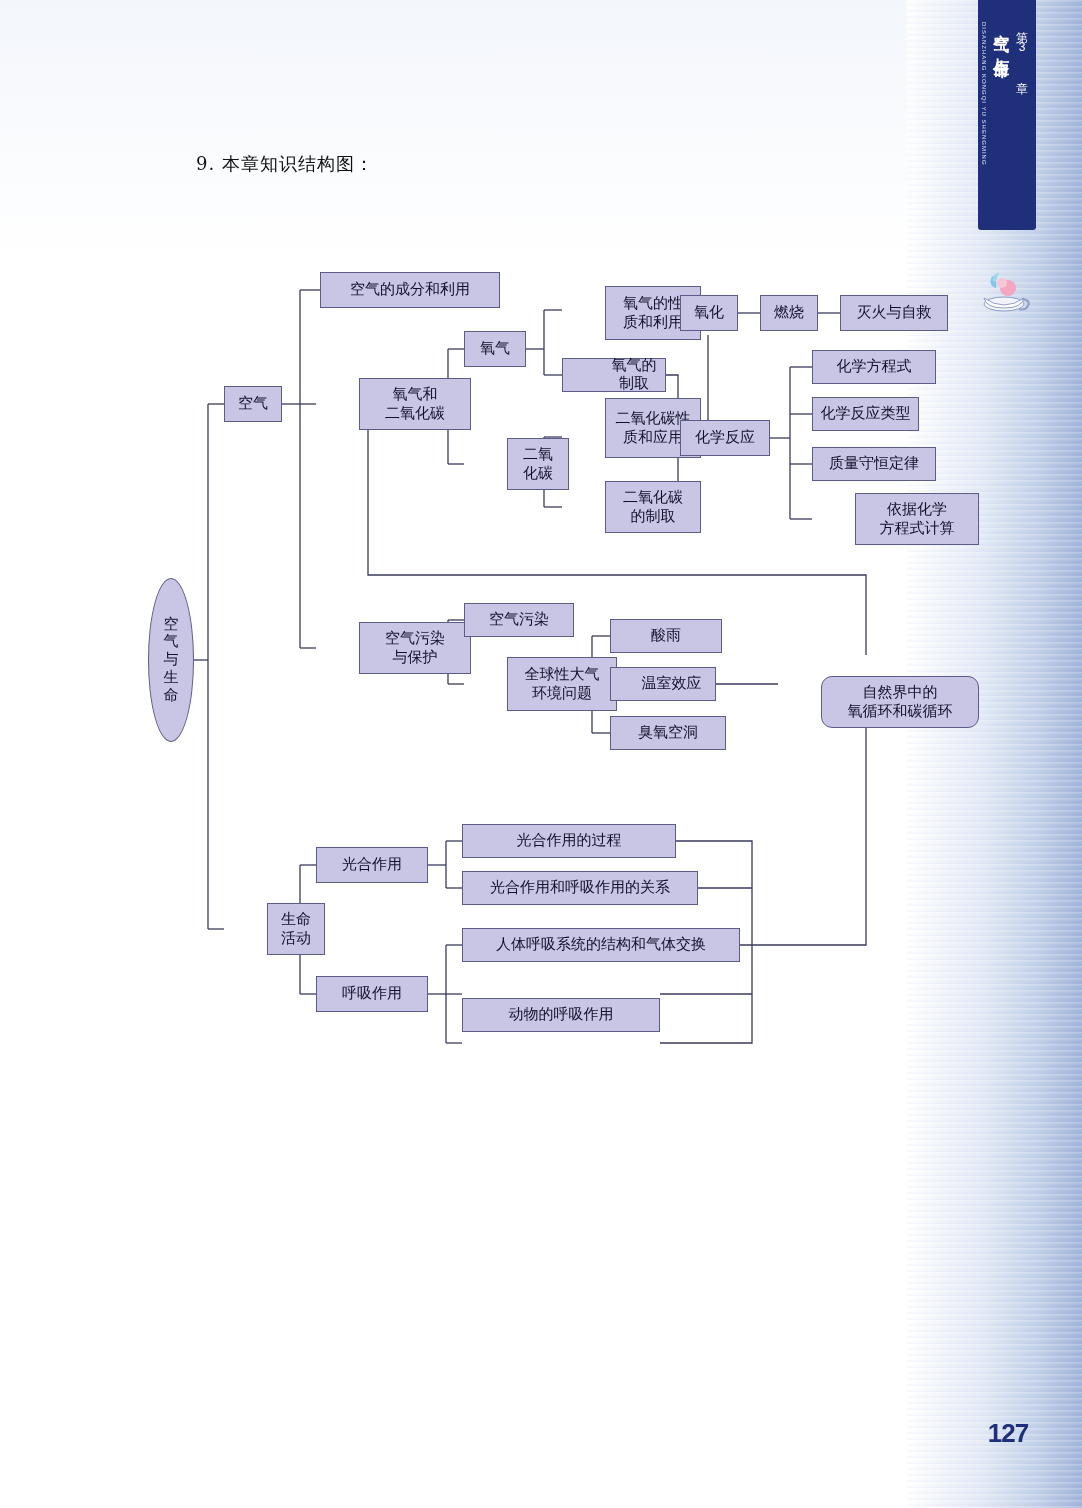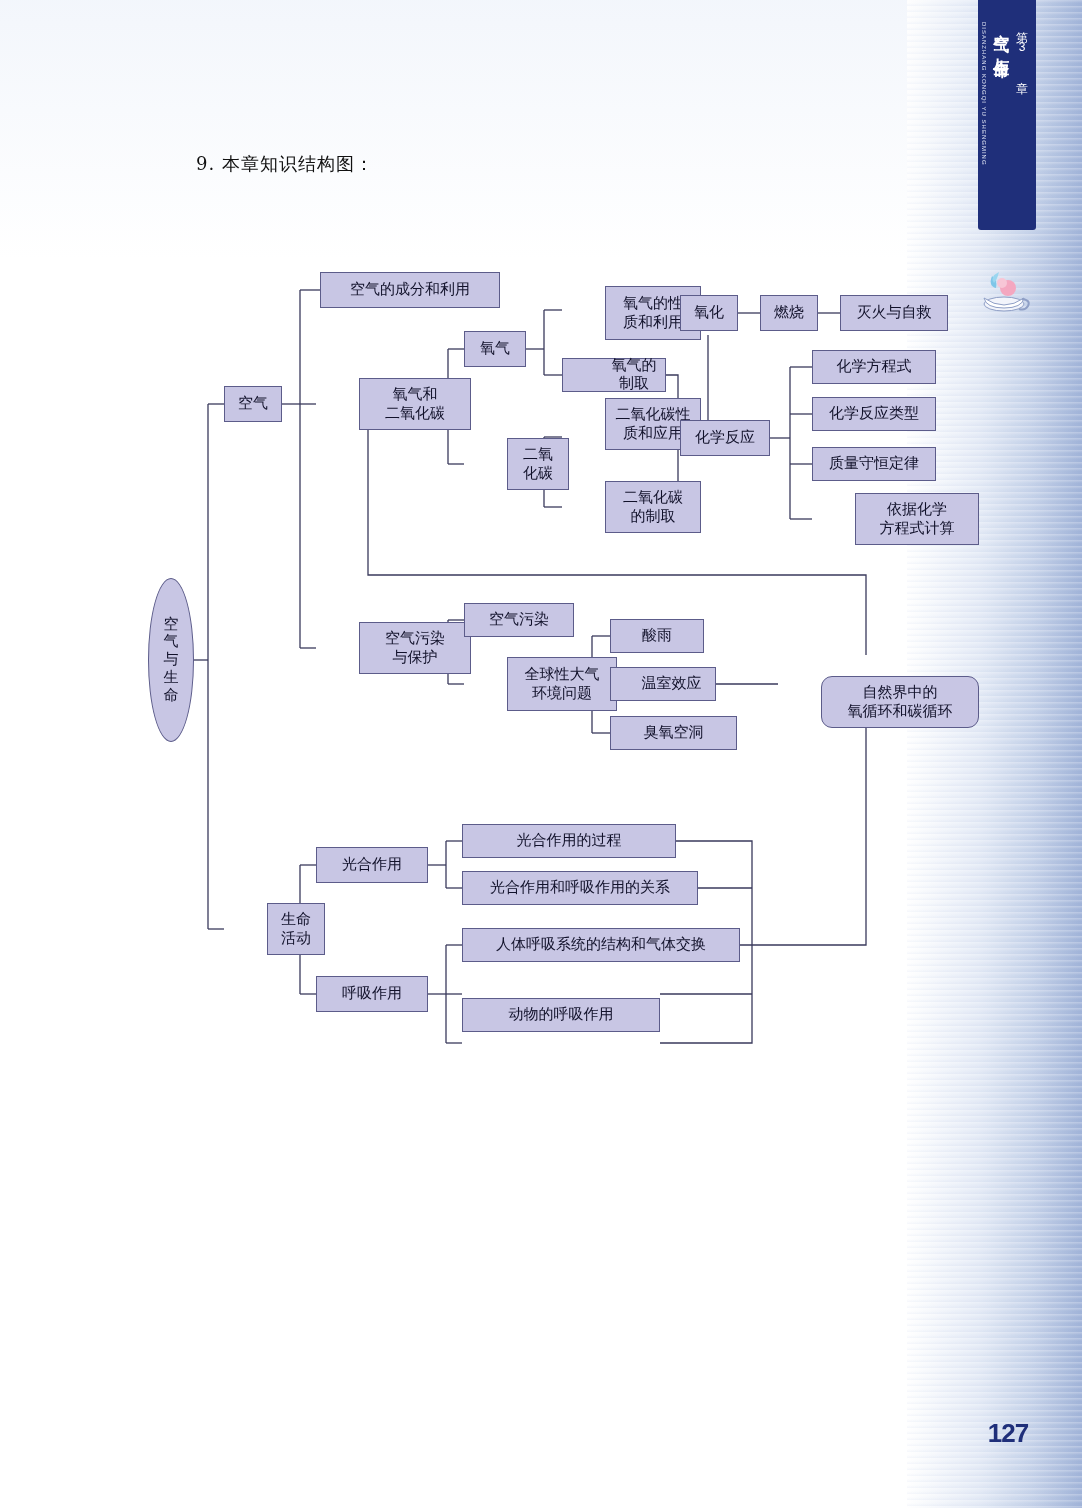--- a/index.html
+++ b/index.html
@@ -226,21 +226,21 @@
 
   <div class="node two-line" style="left:562px;top:286px;width:96px;height:54px;">
     <span>氧气的性
 质和利用</span>
   </div>
 
   <div class="node" style="left:562px;top:358px;width:104px;height:34px;padding-left:44px;">
     <span>氧气的制取</span>
   </div>
 
-  <div class="node two-line" style="left:562px;top:398px;width:96px;height:52px;">
+  <div class="node two-line" style="left:562px;top:398px;width:96px;height:60px;">
     <span>二氧化碳性
 质和应用</span>
   </div>
 
   <div class="node two-line" style="left:562px;top:481px;width:96px;height:52px;">
     <span>二氧化碳
 的制取</span>
   </div>
 
   <div class="node" style="left:680px;top:295px;width:58px;height:36px;">
@@ -256,21 +256,21 @@
   </div>
 
   <div class="node" style="left:680px;top:420px;width:90px;height:36px;">
     <span>化学反应</span>
   </div>
 
   <div class="node" style="left:812px;top:350px;width:124px;height:34px;">
     <span>化学方程式</span>
   </div>
 
-  <div class="node" style="left:812px;top:397px;width:124px;height:34px;">
+  <div class="node" style="left:812px;top:397px;width:107px;height:34px;">
     <span>化学反应类型</span>
   </div>
 
   <div class="node" style="left:812px;top:447px;width:124px;height:34px;">
     <span>质量守恒定律</span>
   </div>
 
   <div class="node two-line" style="left:812px;top:493px;width:124px;height:52px;">
     <span>依据化学
 方程式计算</span>
@@ -283,29 +283,29 @@
 
   <div class="node" style="left:464px;top:603px;width:110px;height:34px;">
     <span>空气污染</span>
   </div>
 
   <div class="node two-line" style="left:464px;top:657px;width:110px;height:54px;">
     <span>全球性大气
 环境问题</span>
   </div>
 
-  <div class="node" style="left:610px;top:619px;width:94px;height:34px;align-items:center;">
+  <div class="node" style="left:610px;top:619px;width:112px;height:34px;align-items:center;">
     <span>酸雨</span>
   </div>
 
   <div class="node" style="left:610px;top:667px;width:106px;height:34px;padding-left:21px;">
     <span>温室效应</span>
   </div>
 
-  <div class="node" style="left:610px;top:716px;width:127px;height:34px;">
+  <div class="node" style="left:610px;top:716px;width:116px;height:34px;">
     <span>臭氧空洞</span>
   </div>
 
   <div class="node two-line" style="left:778px;top:676px;width:158px;height:52px;border-radius:11px;">
     <span>自然界中的
 氧循环和碳循环</span>
   </div>
 
   <div class="node two-line" style="left:224px;top:903px;width:58px;height:52px;">
     <span>生命

